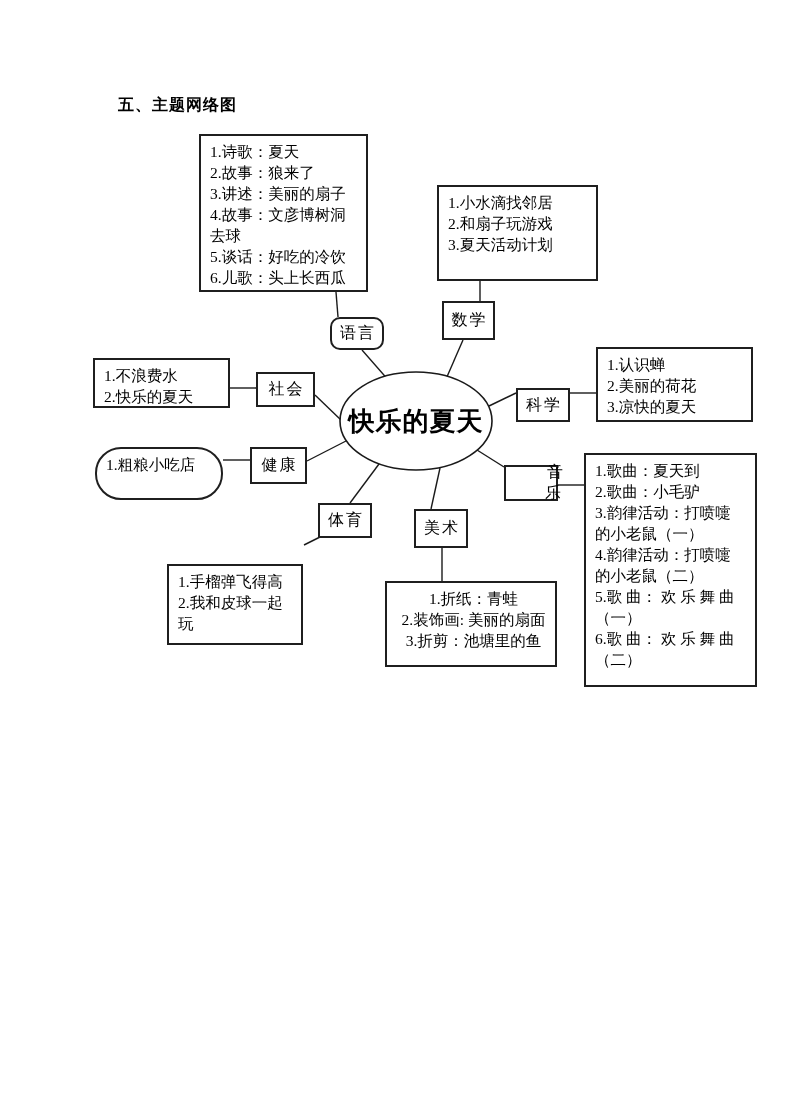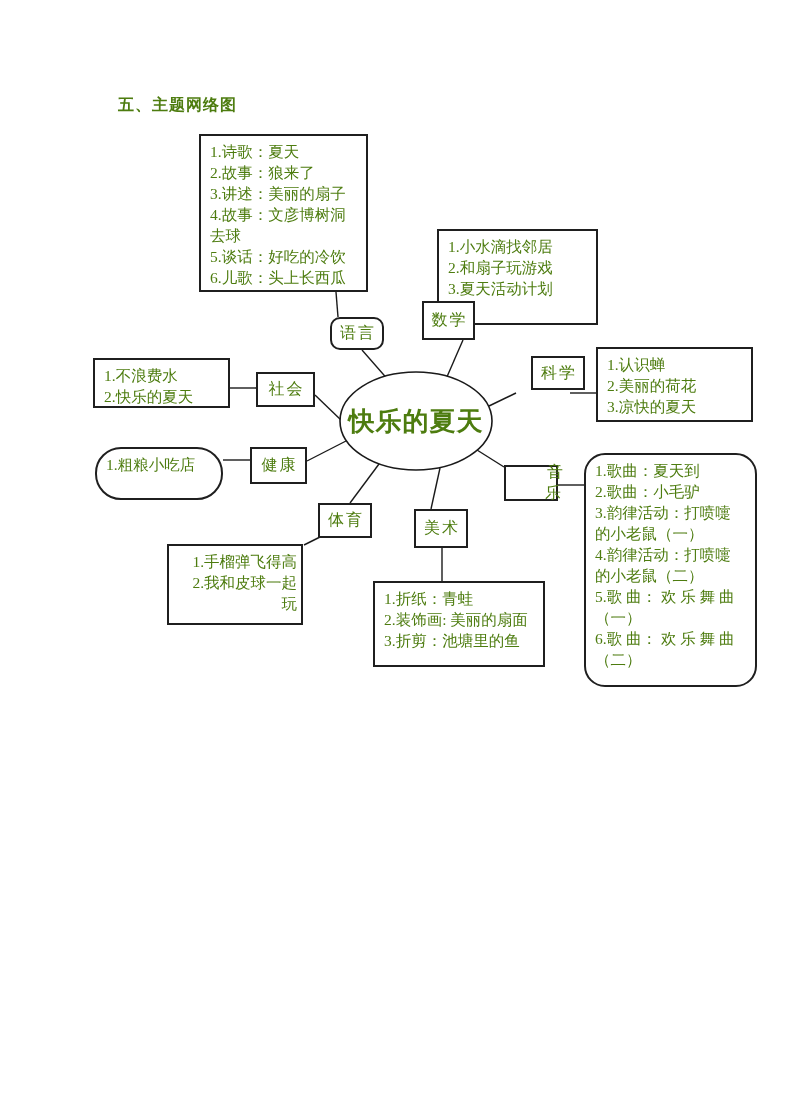--- a/index.html
+++ b/index.html
@@ -1,18 +1,18 @@
 <!DOCTYPE html>
 <html><head>
 <meta charset="utf-8">
 <style>
   html,body{margin:0;padding:0;background:#ffffff;}
   .page{
     position:relative;width:792px;height:1120px;background:#ffffff;
-    font-family:"Liberation Serif","DejaVu Serif",serif;color:#4d7c0f;
+    font-family:"Liberation Serif","DejaVu Serif",serif;color:#000000;
     overflow:hidden;
   }
   .title{
     position:absolute;left:118px;top:95px;
     font-size:16px;font-weight:bold;letter-spacing:1px;white-space:nowrap;
   }
   svg.lines{position:absolute;left:0;top:0;}
   svg.lines line{stroke:#1a1a1a;stroke-width:1.4;}
   svg.lines ellipse{fill:#ffffff;stroke:#1a1a1a;stroke-width:1.6;}
   .dbox{
@@ -25,31 +25,31 @@
     box-sizing:border-box;display:flex;align-items:center;justify-content:center;
     font-size:16px;letter-spacing:2px;text-indent:2px;
   }
   .center{
     position:absolute;left:340px;top:372px;width:152px;height:98px;
     display:flex;align-items:center;justify-content:center;
     font-size:26px;font-weight:bold;letter-spacing:1px;
   }
   
   .b-lang{left:199px;top:134px;width:169px;height:158px;}
-  .b-math{left:437px;top:185px;width:161px;height:96px;margin-top:44px;}
+  .b-math{left:437px;top:185px;width:161px;height:96px;}
   .b-sci{left:596px;top:347px;width:157px;height:75px;}
-  .b-music{left:584px;top:453px;width:173px;height:234px;border-radius:21px;}
-  .b-art{left:373px;top:581px;width:172px;height:86px;}
-  .b-pe{left:167px;top:544px;width:136px;height:81px;text-align:right;}
+  .b-music{left:584px;top:453px;width:173px;height:234px;}
+  .b-art{left:385px;top:581px;width:172px;height:86px;text-align:center;}
+  .b-pe{left:167px;top:564px;width:136px;height:81px;}
   .b-health{left:95px;top:447px;width:128px;height:53px;border-radius:26px;}
   .b-society{left:93px;top:358px;width:137px;height:50px;}
   
   .l-lang{left:330px;top:317px;width:54px;height:33px;border-radius:10px;}
-  .l-math{left:422px;top:301px;width:53px;height:39px;}
-  .l-sci{left:516px;top:356px;width:54px;height:34px;margin-left:15px;}
+  .l-math{left:442px;top:301px;width:53px;height:39px;}
+  .l-sci{left:516px;top:388px;width:54px;height:34px;}
   .l-music{left:504px;top:465px;width:54px;height:36px;padding-left:48px;}
   .l-art{left:414px;top:509px;width:54px;height:39px;}
   .l-pe{left:318px;top:503px;width:54px;height:35px;}
   .l-health{left:250px;top:447px;width:57px;height:37px;}
   .l-society{left:256px;top:372px;width:59px;height:35px;}
 </style>
 </head>
 <body>
 
 <div class="page">

